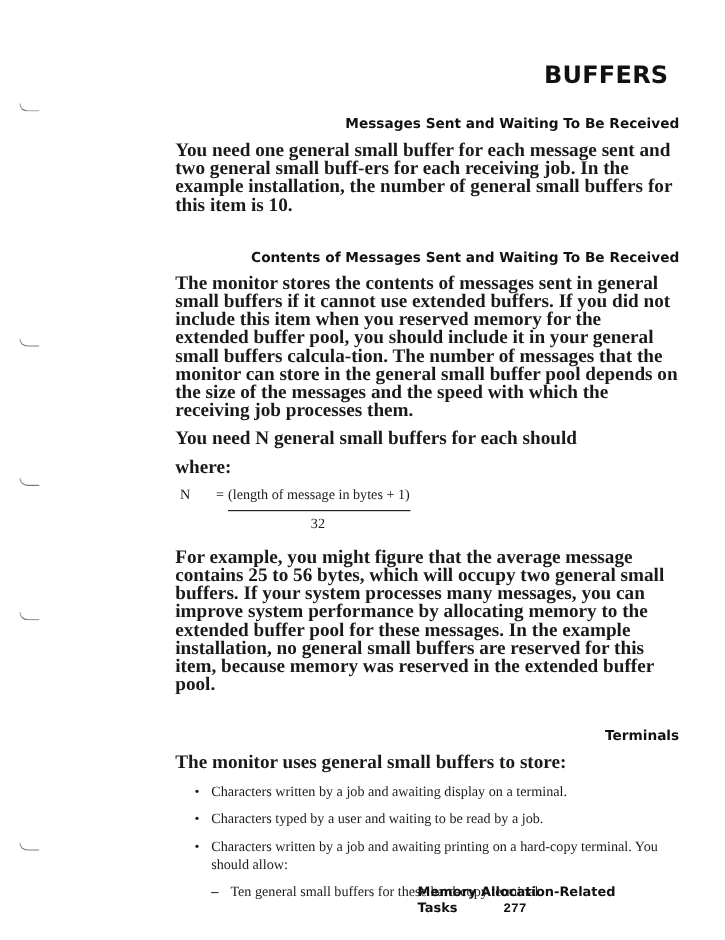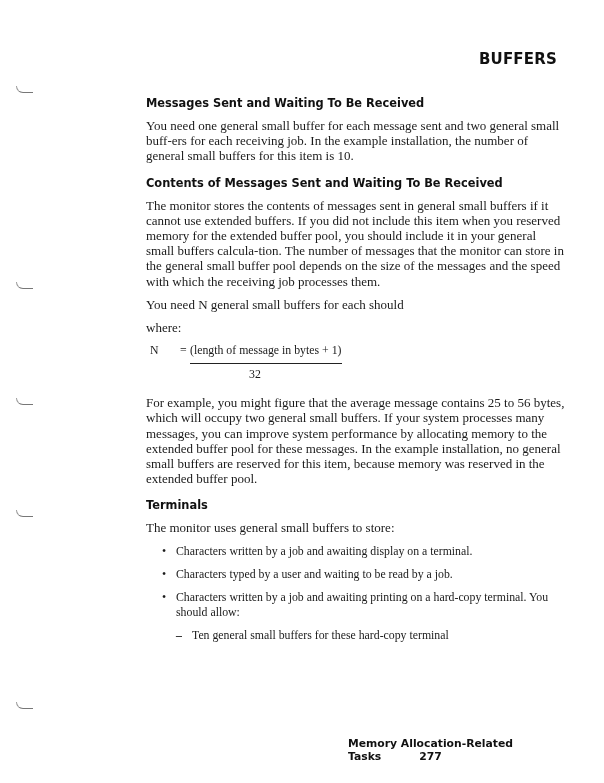--- a/index.html
+++ b/index.html
@@ -1,50 +1,51 @@
 <!DOCTYPE html>
 <html><head>
 <meta charset="utf-8">
 <style>
   html, body { margin: 0; padding: 0; background: #ffffff; }
   body { width: 604px; height: 783px; position: relative; overflow: hidden; color: #1a1a1a; }
   .page { position: absolute; left: 0; top: 0; width: 604px; height: 783px; }
   .running-head {
     position: absolute; right: 47px; top: 50px;
-    font-family: "DejaVu Sans", sans-serif; font-weight: bold; font-size: 15px;
+    font-family: "DejaVu Sans", sans-serif; font-weight: bold; font-size: 20px;
     letter-spacing: 0.2px; color: #111;
   }
   .content { position: absolute; left: 146px; top: 96px; width: 420px; }
   .h2 {
     font-family: "DejaVu Sans", sans-serif; font-weight: bold; font-size: 11.4px;
-    margin: 0 0 8px 0; color: #111;
+    margin: 0 0 8px 0; color: #111; text-align: right;
   }
   p {
-    font-family: "Liberation Serif", serif; font-size: 13px; line-height: 15.2px;
+    font-family: "Liberation Serif", serif; font-size: 16px; line-height: 15.2px;
     margin: 0 0 8px 0;
+    font-weight: bold;
   }
   .formula { position: relative; height: 44px; margin: 0 0 8px 0; font-family: "Liberation Serif", serif; font-size: 11.8px; }
   .formula .n { position: absolute; left: 4px; top: 0; }
   .formula .eq { position: absolute; left: 34px; top: 0; }
   .formula .num { position: absolute; left: 44px; top: 0; }
   .formula .bar { position: absolute; left: 44px; top: 20px; width: 152px; height: 1px; background: #222; }
-  .formula .den { position: absolute; left: 103px; top: 24px; }
+  .formula .den { position: absolute; left: 113px; top: 24px; }
   ul.bullets { list-style: none; margin: 0 0 8px 0; padding: 0; }
   ul.bullets > li { position: relative; padding-left: 30px; margin-bottom: 8px;
     font-family: "Liberation Serif", serif; font-size: 11.8px; line-height: 15.2px; }
   ul.bullets > li .dot { position: absolute; left: 16px; top: 0; }
   ul.dashes { list-style: none; margin: 8px 0 0 0; padding: 0; }
   ul.dashes > li { position: relative; padding-left: 16px; margin-bottom: 8px; }
   ul.dashes > li .dash { position: absolute; left: 0; top: 0; }
-  .spacer-h2 { margin-top: 12px; }
+  .spacer-h2 { margin-top: 28px; }
   .footer {
     position: absolute; left: 348px; top: 737px;
     font-family: "DejaVu Sans", sans-serif; font-weight: bold; font-size: 10.8px; color: #111;
   }
-  .footer .pg { margin-left: 38px; }
+  .footer .pg { margin-left: 38px; font-family: Liberation Mono, monospace; }
   .bind-mark { position: absolute; left: 16px; width: 16px; height: 6px;
     border-bottom: 1px solid #777; border-left: 1px solid #999; border-bottom-left-radius: 10px; }
 </style>
 </head>
 <body>
 
 <div class="page">
 
   <div class="bind-mark" style="top:86px"></div>
   <div class="bind-mark" style="top:282px"></div>

